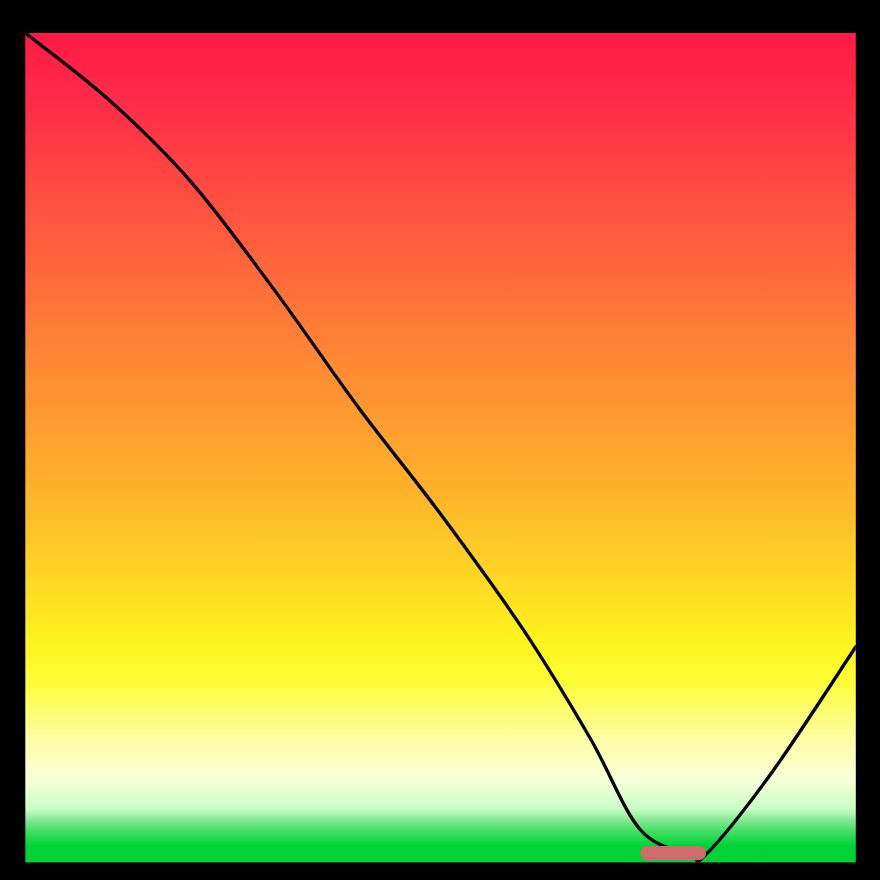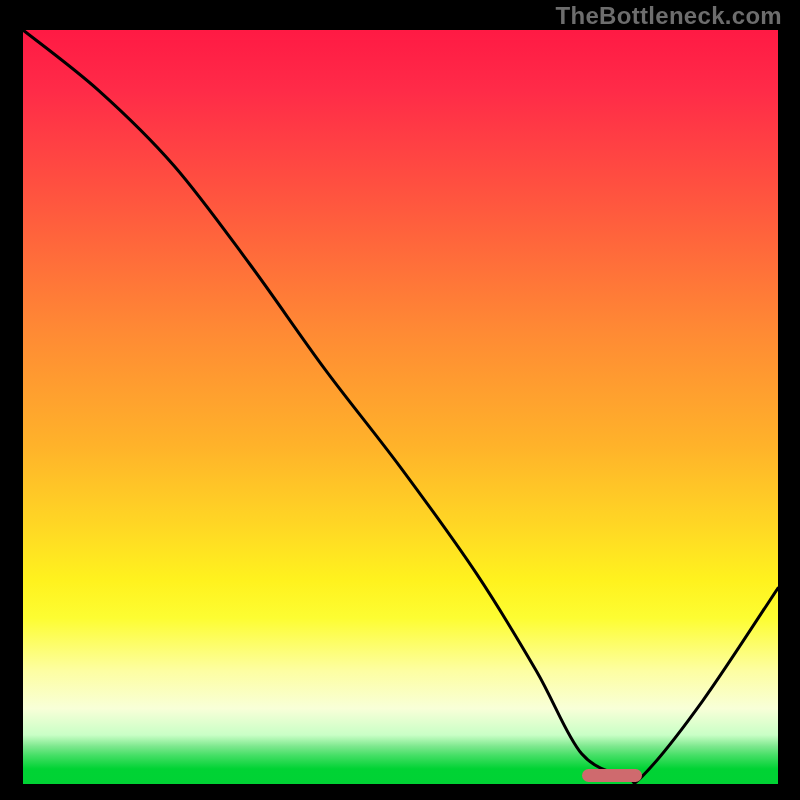--- a/index.html
+++ b/index.html
@@ -61,20 +61,19 @@
     position: absolute;
     height: 13px;
     background: #cf6a6e;
     border-radius: 7px;
   }
 </style>
 </head>
 <body>
 
 <div class="outer">
-  <div class="watermark">TheBottleneck.com</div>
   <div class="plot-area" id="plot">
     <svg id="curve-svg" viewBox="0 0 755 754" preserveAspectRatio="none">
         <path d="M 0 0 C 12.583333333333334 10.053333333333322 50.33333333333333 37.69999999999993 75.5 60.319999999999936 C 100.66666666666667 82.93999999999994 125.83333333333333 106.81666666666668 151 135.72000000000003 C 176.16666666666666 164.62333333333336 201.33333333333334 199.81000000000003 226.5 233.74 C 251.66666666666666 267.67 276.8333333333333 305.36999999999995 302 339.29999999999995 C 327.1666666666667 373.22999999999996 352.3333333333333 403.39 377.5 437.32 C 402.6666666666667 471.25 430.34999999999997 508.95 453 542.88 C 475.65000000000003 576.81 495.7833333333334 610.74 513.4000000000001 640.9 C 531.0166666666668 671.06 543.6 706.2466666666667 558.7 723.84 C 573.8000000000001 741.4333333333334 593.9333333333334 742.69 604 746.46 C 614.0666666666666 750.23 606.5166666666665 759.0266666666668 619.0999999999999 746.46 C 631.6833333333333 733.8933333333333 656.85 702.4766666666666 679.5 671.06 C 702.15 639.6433333333333 742.4166666666666 576.8100000000001 755 557.96" fill="none" stroke="#000000" stroke-width="3" stroke-linecap="round" stroke-linejoin="round"></path>
       </svg>
   <div class="marker" style="left: 558.7px; width: 60.4px; top: 738.952px; background: rgb(207, 106, 110);"></div>
     </div>
 </div>
 
 </body></html>

